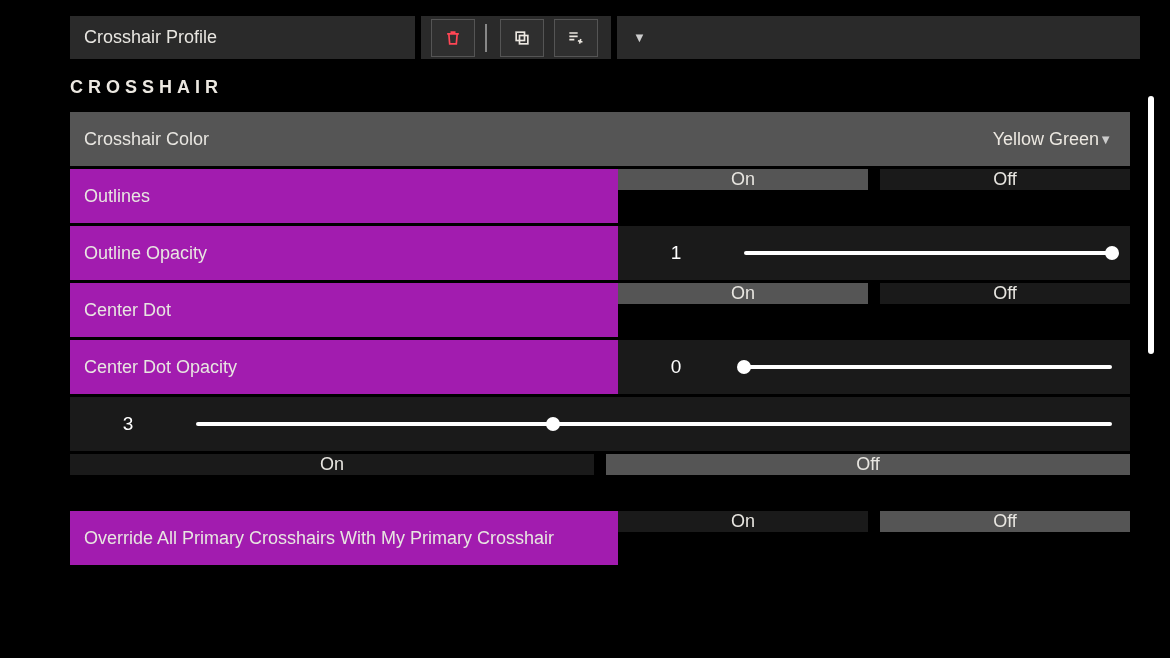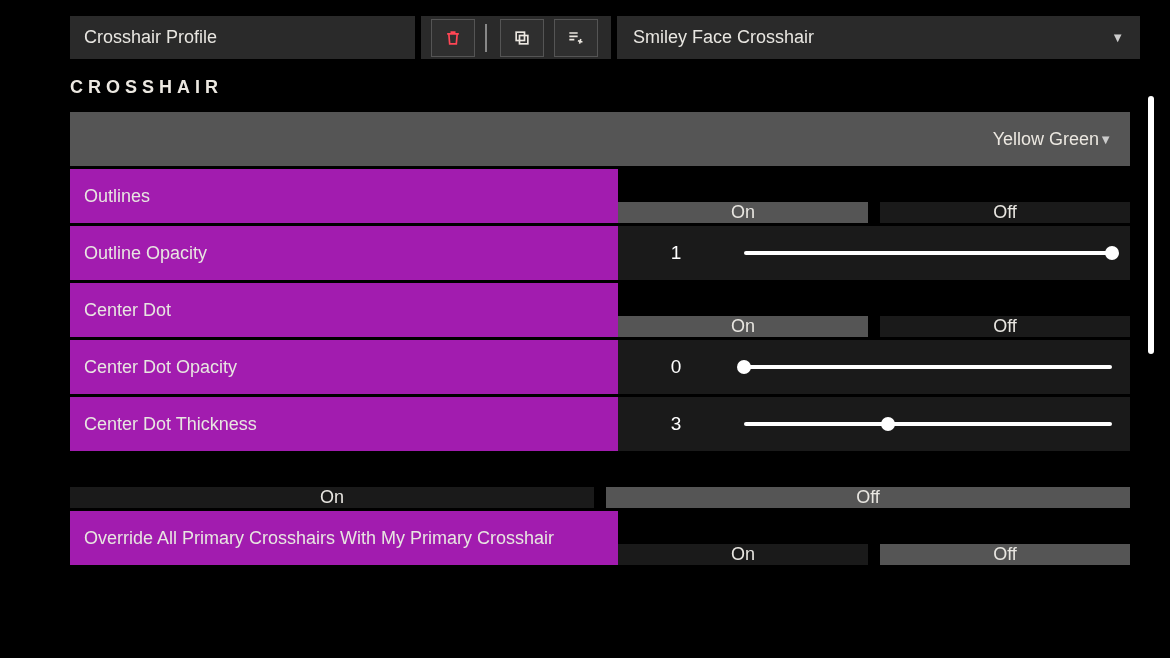--- a/index.html
+++ b/index.html
@@ -102,21 +102,21 @@
     background: #1a1a1a;
     display: flex;
     align-items: center;
     justify-content: flex-end;
     padding: 0 18px;
     font-size: 18px;
   }
   .row-toggle {
     flex: 1;
     display: flex;
-    align-items: flex-end;
+    align-items: flex-start;
     gap: 12px;
   }
   .toggle-btn {
     flex: 1;
     background: #1a1a1a;
     display: flex;
     align-items: center;
     justify-content: center;
     font-size: 18px;
     color: #e8e6e1;
@@ -184,30 +184,30 @@
         </svg>
       </div>
       <div class="icon-btn">
         <svg viewBox="0 0 24 24">
           <path stroke="#ece8e1" stroke-width="2" d="M4 6h10M4 10h10M4 14h6"></path>
           <path stroke="#ece8e1" stroke-width="2" d="M15 14l4 4M19 14l-4 4" transform="rotate(-30 17 16)"></path>
         </svg>
       </div>
     </div>
     <div class="profile-select">
-      <span>Smiley Face Crosshair</span>
       <span class="chev">▼</span>
     </div>
   </div>
 
   <div class="section-title">CROSSHAIR</div>
 
   <div class="settings-list">
 
     <div class="row highlight">
+      <div class="row-label">Crosshair Color</div>
       <div class="row-select">
         <span>Yellow Green</span>
         <span class="chev">▼</span>
       </div>
     </div>
 
     <div class="row">
       <div class="row-label">Outlines</div>
       <div class="row-toggle">
         <div class="toggle-btn active">On</div>
@@ -238,21 +238,20 @@
       <div class="row-label">Center Dot Opacity</div>
       <div class="row-slider">
         <div class="slider-value">0</div>
         <div class="slider-track">
           <div class="slider-thumb" style="left:0%"></div>
         </div>
       </div>
     </div>
 
     <div class="row">
-      <div class="row-label">Center Dot Thickness</div>
       <div class="row-slider">
         <div class="slider-value">3</div>
         <div class="slider-track">
           <div class="slider-thumb" style="left:39%"></div>
         </div>
       </div>
     </div>
 
     <div class="row">
       <div class="row-toggle">

